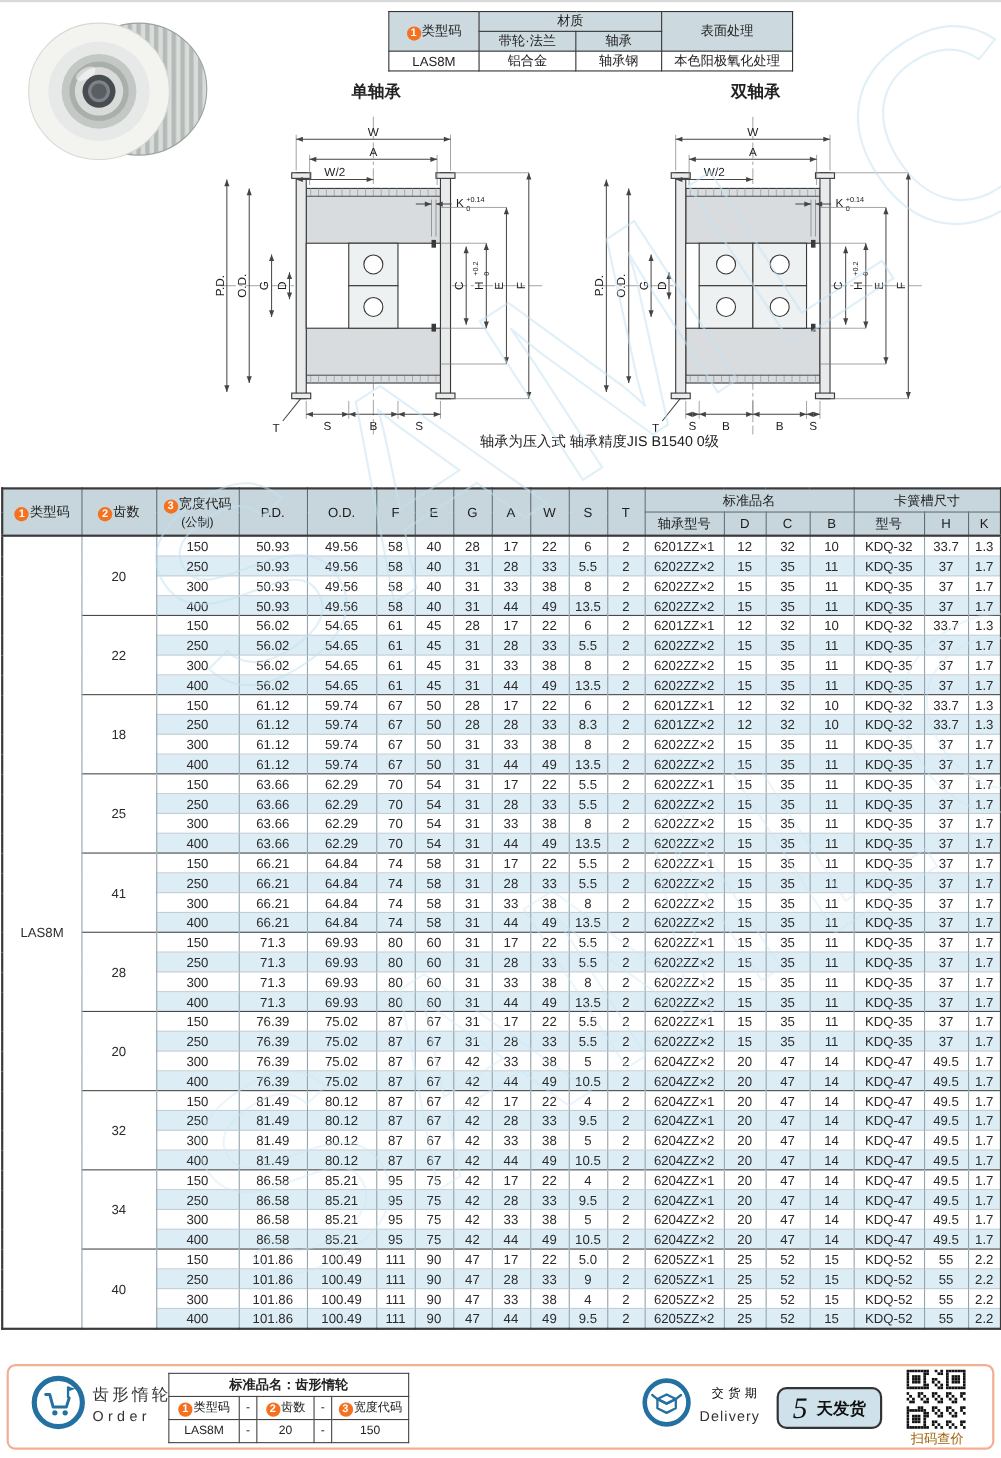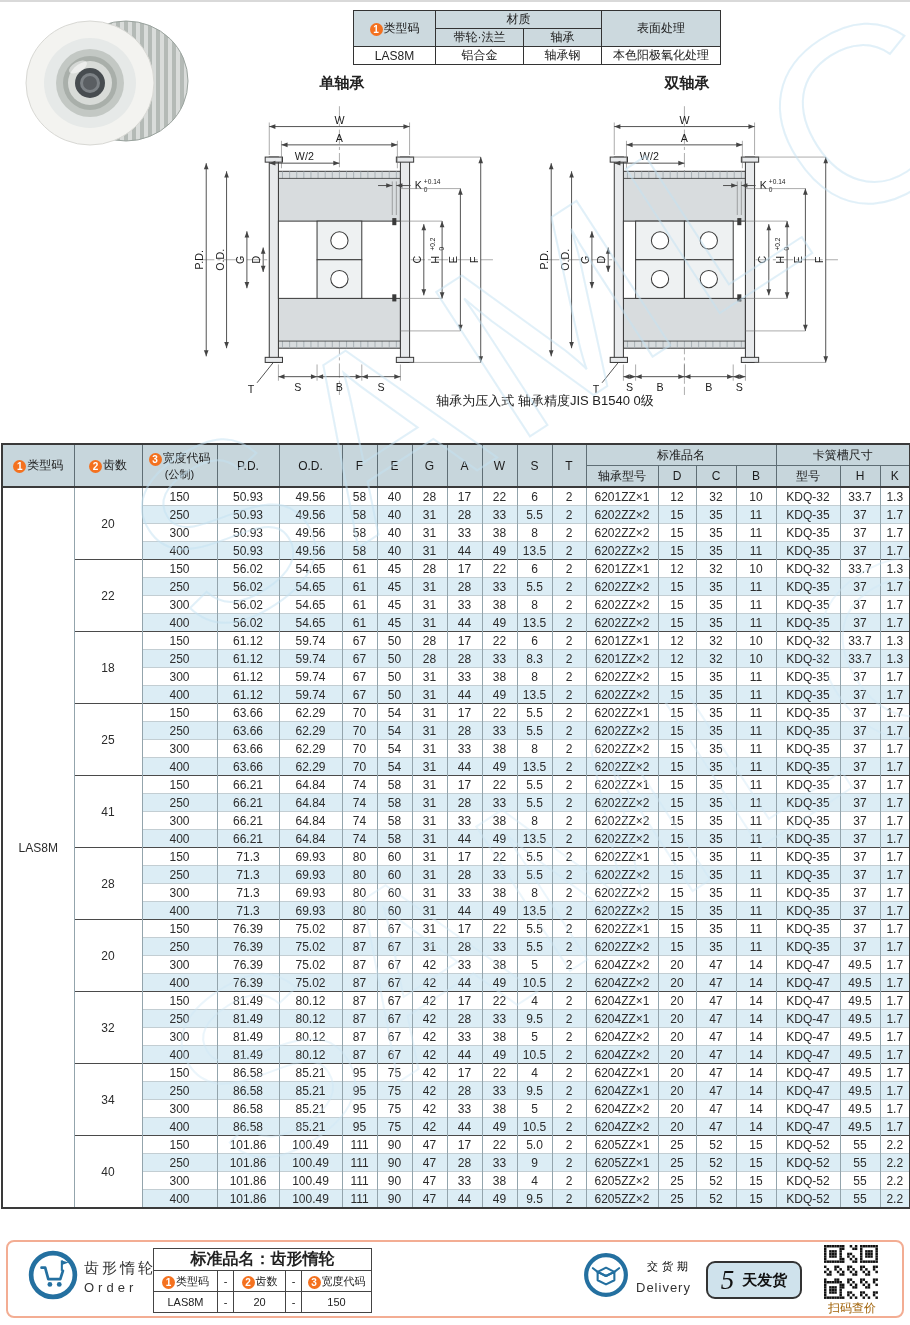--- a/index.html
+++ b/index.html
@@ -46,21 +46,21 @@
   .main-table td.type-cell,.main-table td.teeth-cell{background:#fff;font-size:12px;}
   .main-table tr.group-start td{border-top:1px solid #4a4a4a;}
   .wc2{font-size:11px;margin-top:48px;}
 
   
   .footer-panel{position:absolute;left:6px;top:1240px;width:894px;height:74px;border:2px solid #f3ad93;border-radius:8px;background:#fff;}
   .order-cn{position:absolute;left:84px;top:1259px;font-size:15px;letter-spacing:3px;color:#333;}
   .order-en{position:absolute;left:84px;top:1280px;font-size:13px;letter-spacing:4px;color:#333;}
   .order-table{position:absolute;left:153px;top:1248px;border-collapse:collapse;table-layout:fixed;}
   .order-table td{border:1px solid #444;text-align:center;font-size:11px;padding:0;height:20px;background:#fff;color:#222;white-space:nowrap;}
-  .order-table .tt{font-weight:bold;font-size:16px;}
+  .order-table .tt{font-weight:bold;font-size:12px;}
   .icon-circle{position:absolute;}
   .dlv-cn{position:absolute;left:636px;top:1259px;font-size:11px;letter-spacing:4px;color:#000000;margin-left:11px;}
   .dlv-en{position:absolute;left:636px;top:1280px;font-size:13px;letter-spacing:1px;color:#333;}
   .days-box{position:absolute;left:706px;top:1261px;width:92px;height:34px;border:2px solid #333;border-radius:9px;background:#cfe2ec;display:flex;align-items:center;justify-content:center;gap:8px;}
   .days-num{font-family:"Liberation Serif","DejaVu Serif",serif;font-style:italic;font-size:27px;color:#111;line-height:1;}
   .days-unit{font-size:15px;font-weight:bold;color:#111;}
   .qr{position:absolute;left:824px;top:1245px;}
   .qr-caption{position:absolute;left:806px;top:1300px;width:92px;text-align:center;font-size:12px;color:#a16207;}
 </style>
 </head>

